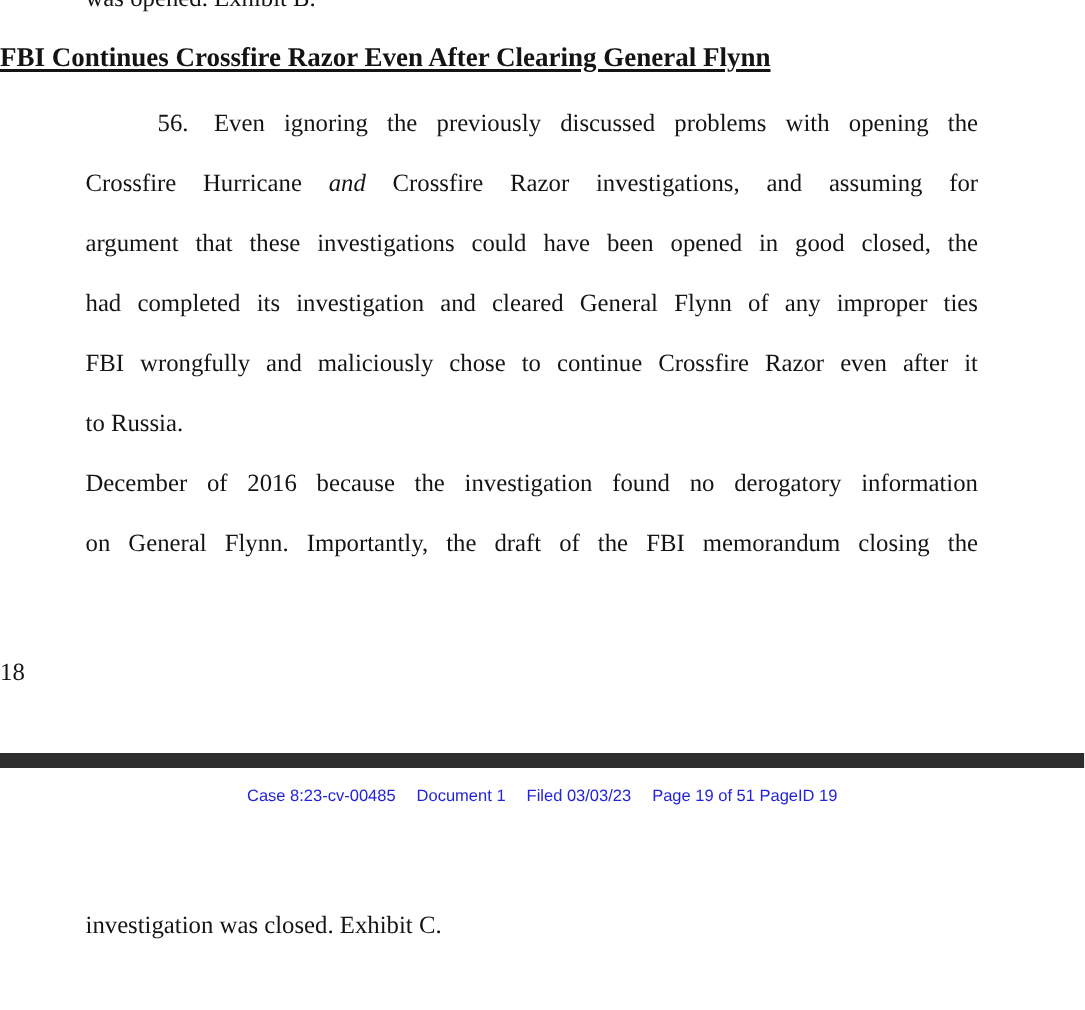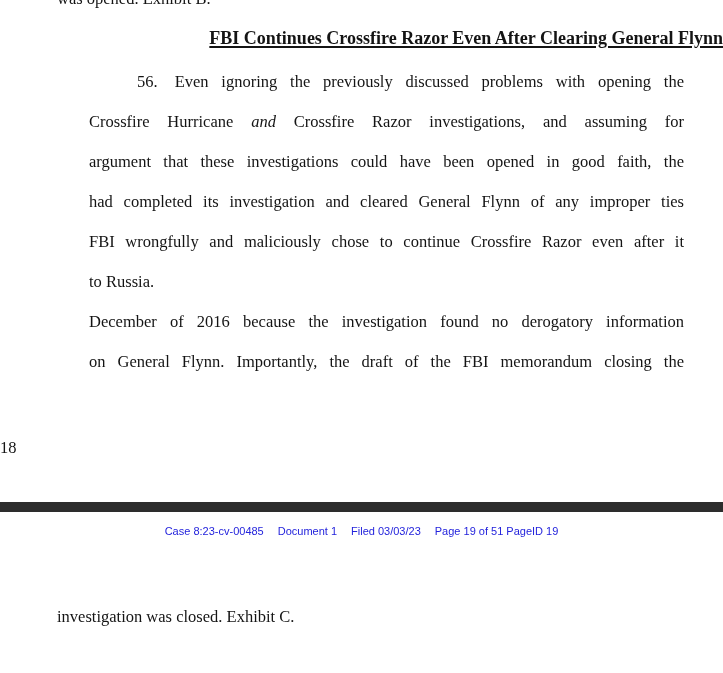--- a/index.html
+++ b/index.html
@@ -22,31 +22,31 @@
   }
   .clip-strip .clip-inner {
     margin-top: -11px;
     font-size: 16.5px;
     line-height: 20px;
     white-space: nowrap;
   }
   .heading {
     position: absolute;
     top: 26px; left: 0; width: 723px;
-    text-align: right;
+    text-align: left;
     font-size: 18px;
     font-weight: bold;
     line-height: 24px;
     text-decoration: underline;
     text-underline-offset: 2px;
     text-decoration-thickness: 1.5px;
   }
   .body18 {
     position: absolute;
-    top: 62px; left: 57px; width: 595px; margin-left: 32px;
+    top: 62px; left: 57px; width: 595px;
   }
   .body19 {
     position: absolute;
     top: 597px; left: 57px; width: 595px;
   }
   .line {
     height: 40px;
     line-height: 40px;
     font-size: 16.5px;
     overflow: hidden;
@@ -89,21 +89,21 @@
 
   <div class="clip-strip">
     <div class="clip-inner">was opened. Exhibit B.</div>
   </div>
 
   <div class="heading">FBI Continues Crossfire Razor Even After Clearing General Flynn</div>
 
   <div class="body18">
     <div class="line j indent"><span>56.</span><span class="tab"></span><span>Even ignoring the previously discussed problems with opening the</span></div>
     <div class="line j"><span>Crossfire Hurricane </span><span class="it">and</span><span> Crossfire Razor investigations, and assuming for</span></div>
-    <div class="line j">argument that these investigations could have been opened in good faith, the</div>
+    <div class="line j">argument that these investigations could have been opened in good closed, the</div>
     <div class="line j">had completed its investigation and cleared General Flynn of any improper ties</div>
     <div class="line j">FBI wrongfully and maliciously chose to continue Crossfire Razor even after it</div>
     <div class="line">to Russia.</div>
     <div class="line j">December of 2016 because the investigation found no derogatory information</div>
     <div class="line j">on General Flynn. Importantly, the draft of the FBI memorandum closing the</div>
   </div>
 
   <div class="page-number">18</div>
 
   <div class="separator"></div>

